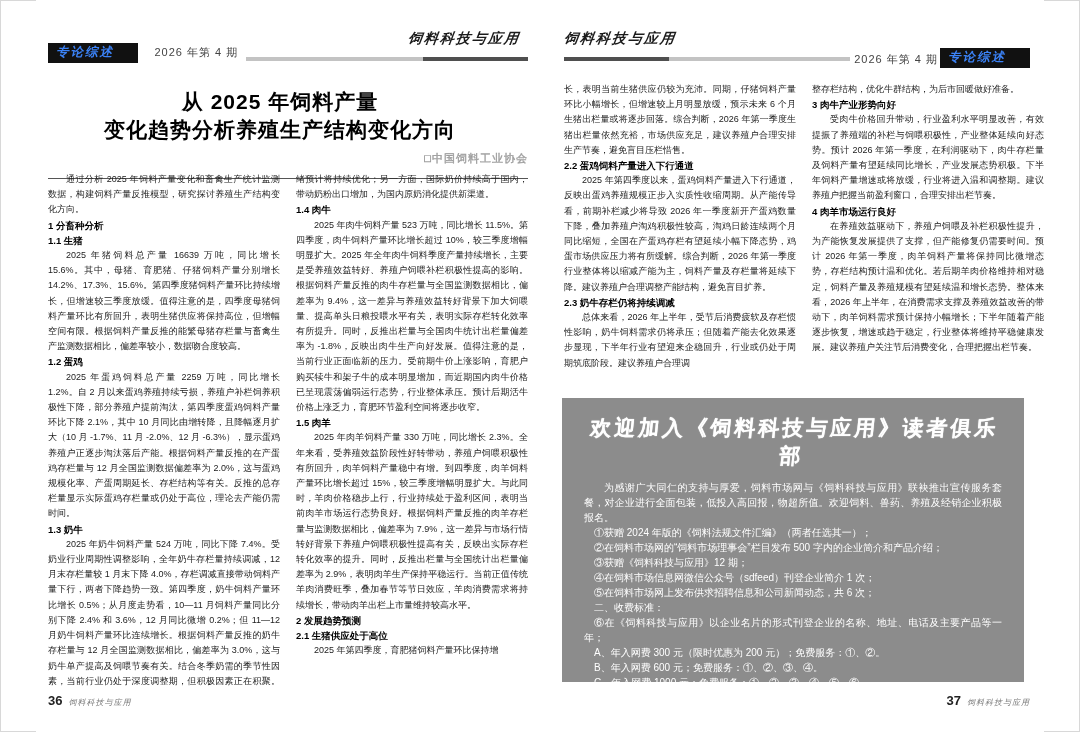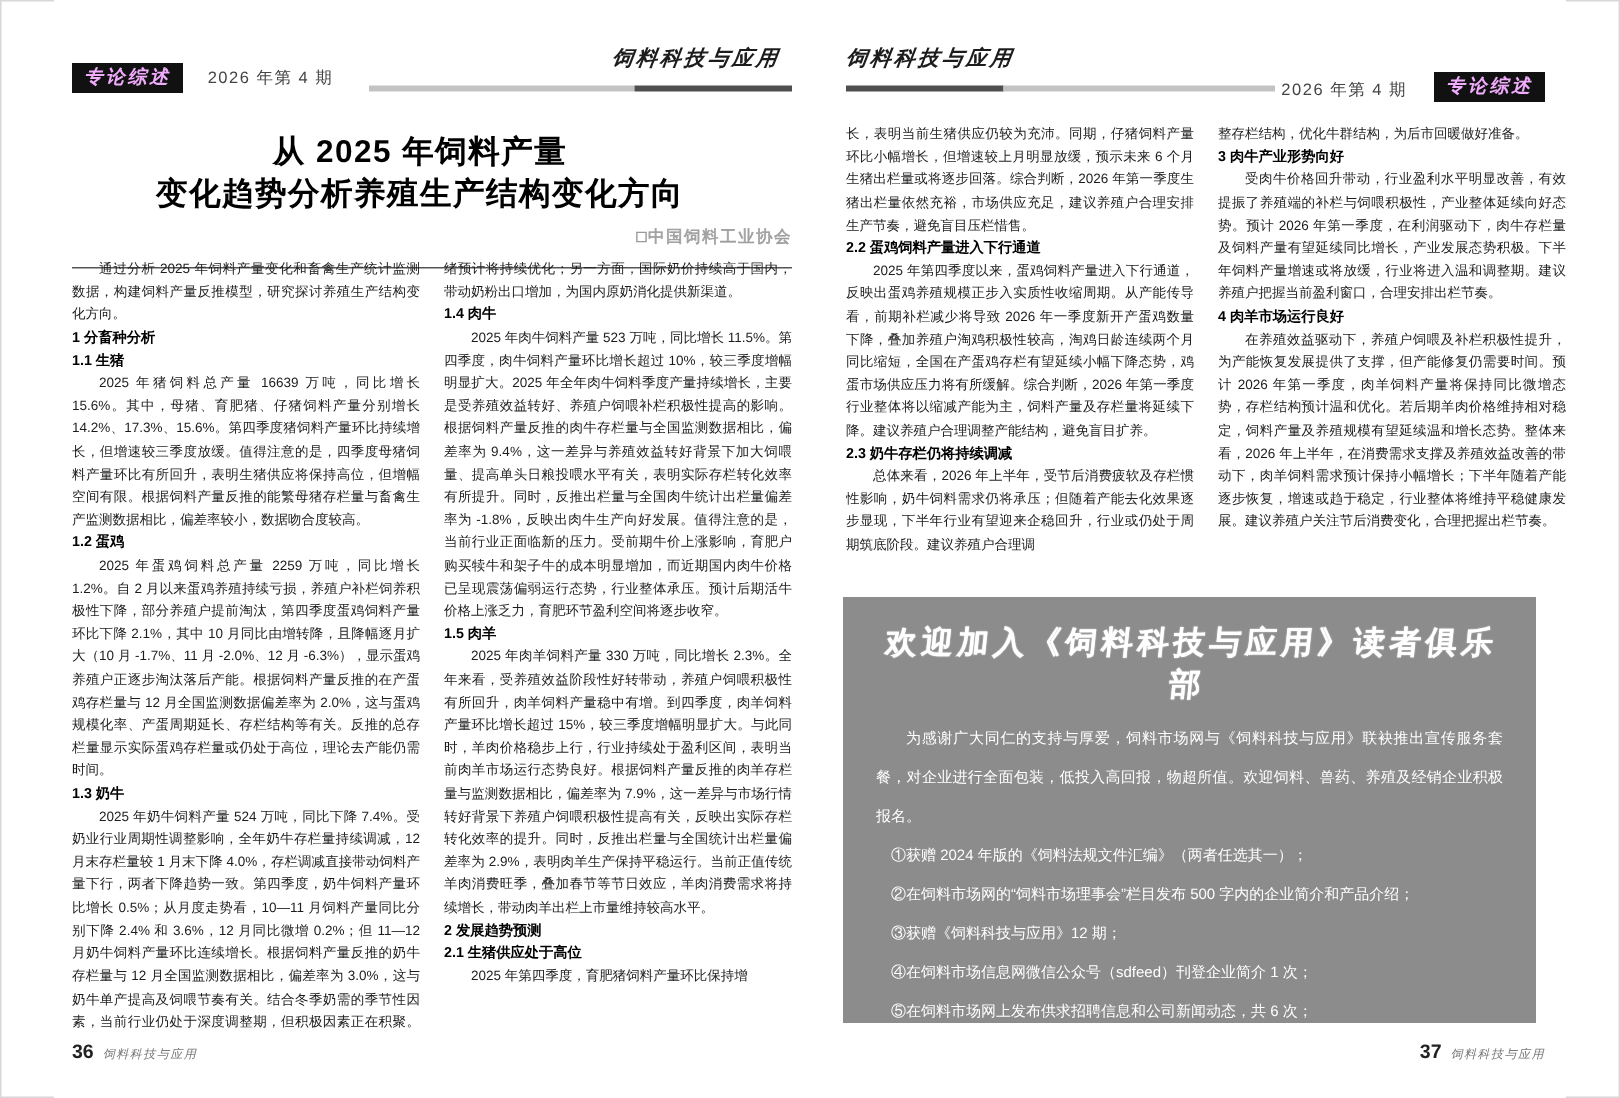--- a/index.html
+++ b/index.html
@@ -4,21 +4,21 @@
 <style>
   html,body{margin:0;padding:0;}
   body{background:#e9e9e9;font-family:"Liberation Sans",sans-serif;}
   .canvas{position:relative;width:1080px;height:732px;background:#ffffff;margin:0 auto;overflow:hidden;box-shadow:0 0 0 1px #d8d8d8 inset;}
   .page{position:absolute;top:0;height:732px;background:#fff;}
   .page-left{left:36px;width:504px;}
   .page-right{left:540px;width:504px;}
 
   
   .hdr{position:absolute;top:42px;left:12px;right:12px;height:26px;}
-  .badge{display:inline-block;background:#111;color:#f0abfc;font-weight:bold;font-size:12.5px;font-style:italic;letter-spacing:2px;padding:3px 8px 4px 8px;line-height:1;}
+  .badge{display:inline-block;background:#111;color:#3b82f6;font-weight:bold;font-size:12.5px;font-style:italic;letter-spacing:2px;padding:3px 24px 4px 8px;line-height:1;}
   .issue{font-size:11px;color:#444;letter-spacing:1px;}
   .rule-bar{position:absolute;top:15px;height:4px;display:flex;}
   .rule-bar .light{background:#c3c3c3;flex:1;}
   .rule-bar .dark{background:#4f4f4f;width:105px;}
   .script-logo{position:absolute;top:-12px;font-family:"DejaVu Serif",serif;font-style:italic;font-weight:bold;font-size:14px;color:#1c1c1c;letter-spacing:2px;transform:skewX(-8deg);}
 
   
   .title-wrap{position:absolute;left:12px;right:28px;top:88px;text-align:center;}
   .title-line{font-size:21px;font-weight:bold;color:#000;line-height:1.35;letter-spacing:1px;}
   .byline-wrap{position:absolute;left:12px;right:12px;top:148px;border-bottom:1px solid #555;text-align:right;padding-bottom:12px;}
@@ -32,21 +32,21 @@
   .col .h2x{font-size:9.5px;font-weight:bold;color:#000;line-height:15.2px;margin:0;}
 
   .pl-col1{left:12px;top:172px;height:518px;}
   .pl-col2{left:260px;top:172px;height:518px;}
   .pr-col1{left:24px;top:82px;height:314px;}
   .pr-col2{left:272px;top:82px;height:314px;}
 
   
   .club{position:absolute;left:22px;right:20px;top:398px;height:284px;background:#8c8c8c;color:#fff;padding:14px 22px;box-sizing:border-box;}
   .club-title{text-align:center;font-family:"DejaVu Serif",serif;font-weight:bold;font-size:21px;letter-spacing:3px;margin:2px 0 10px 0;transform:skewX(-6deg);text-shadow:0 0 1px #fff;}
-  .club p{margin:0;font-size:10px;line-height:26px;text-align:justify;}
+  .club p{margin:0;font-size:10px;line-height:15px;text-align:justify;}
   .club p.ind{text-indent:2em;}
   .club p.li{text-indent:1em;}
 
   
   .footer{position:absolute;bottom:24px;font-size:13px;font-weight:bold;color:#222;}
   .footer .small{font-size:8px;font-weight:normal;color:#777;letter-spacing:1px;margin-left:6px;font-style:italic;}
   .footer-left{left:12px;}
   .footer-right{right:14px;text-align:center;margin-left:24px;}
 </style>
 </head>
@@ -131,22 +131,22 @@
     </div>
 
     <div class="club">
       <div class="club-title">欢迎加入《饲料科技与应用》读者俱乐部</div>
       <p class="ind">为感谢广大同仁的支持与厚爱，饲料市场网与《饲料科技与应用》联袂推出宣传服务套餐，对企业进行全面包装，低投入高回报，物超所值。欢迎饲料、兽药、养殖及经销企业积极报名。</p>
       <p class="li">①获赠 2024 年版的《饲料法规文件汇编》（两者任选其一）；</p>
       <p class="li">②在饲料市场网的“饲料市场理事会”栏目发布 500 字内的企业简介和产品介绍；</p>
       <p class="li">③获赠《饲料科技与应用》12 期；</p>
       <p class="li">④在饲料市场信息网微信公众号（sdfeed）刊登企业简介 1 次；</p>
       <p class="li">⑤在饲料市场网上发布供求招聘信息和公司新闻动态，共 6 次；</p>
+      <p class="li">二、收费标准：</p>
       <p class="li">⑥在《饲料科技与应用》以企业名片的形式刊登企业的名称、地址、电话及主要产品等一年；</p>
-      <p class="li">二、收费标准：</p>
       <p class="li">A、年入网费 300 元（限时优惠为 200 元）；免费服务：①、②。</p>
       <p class="li">B、年入网费 600 元；免费服务：①、②、③、④。</p>
       <p class="li">C、年入网费 1000 元；免费服务：①、②、③、④、⑤、⑥。</p>
 
     </div>
 
     <div class="footer footer-right">
       <span>37</span><span class="small">饲料科技与应用</span>
     </div>
   </div>

